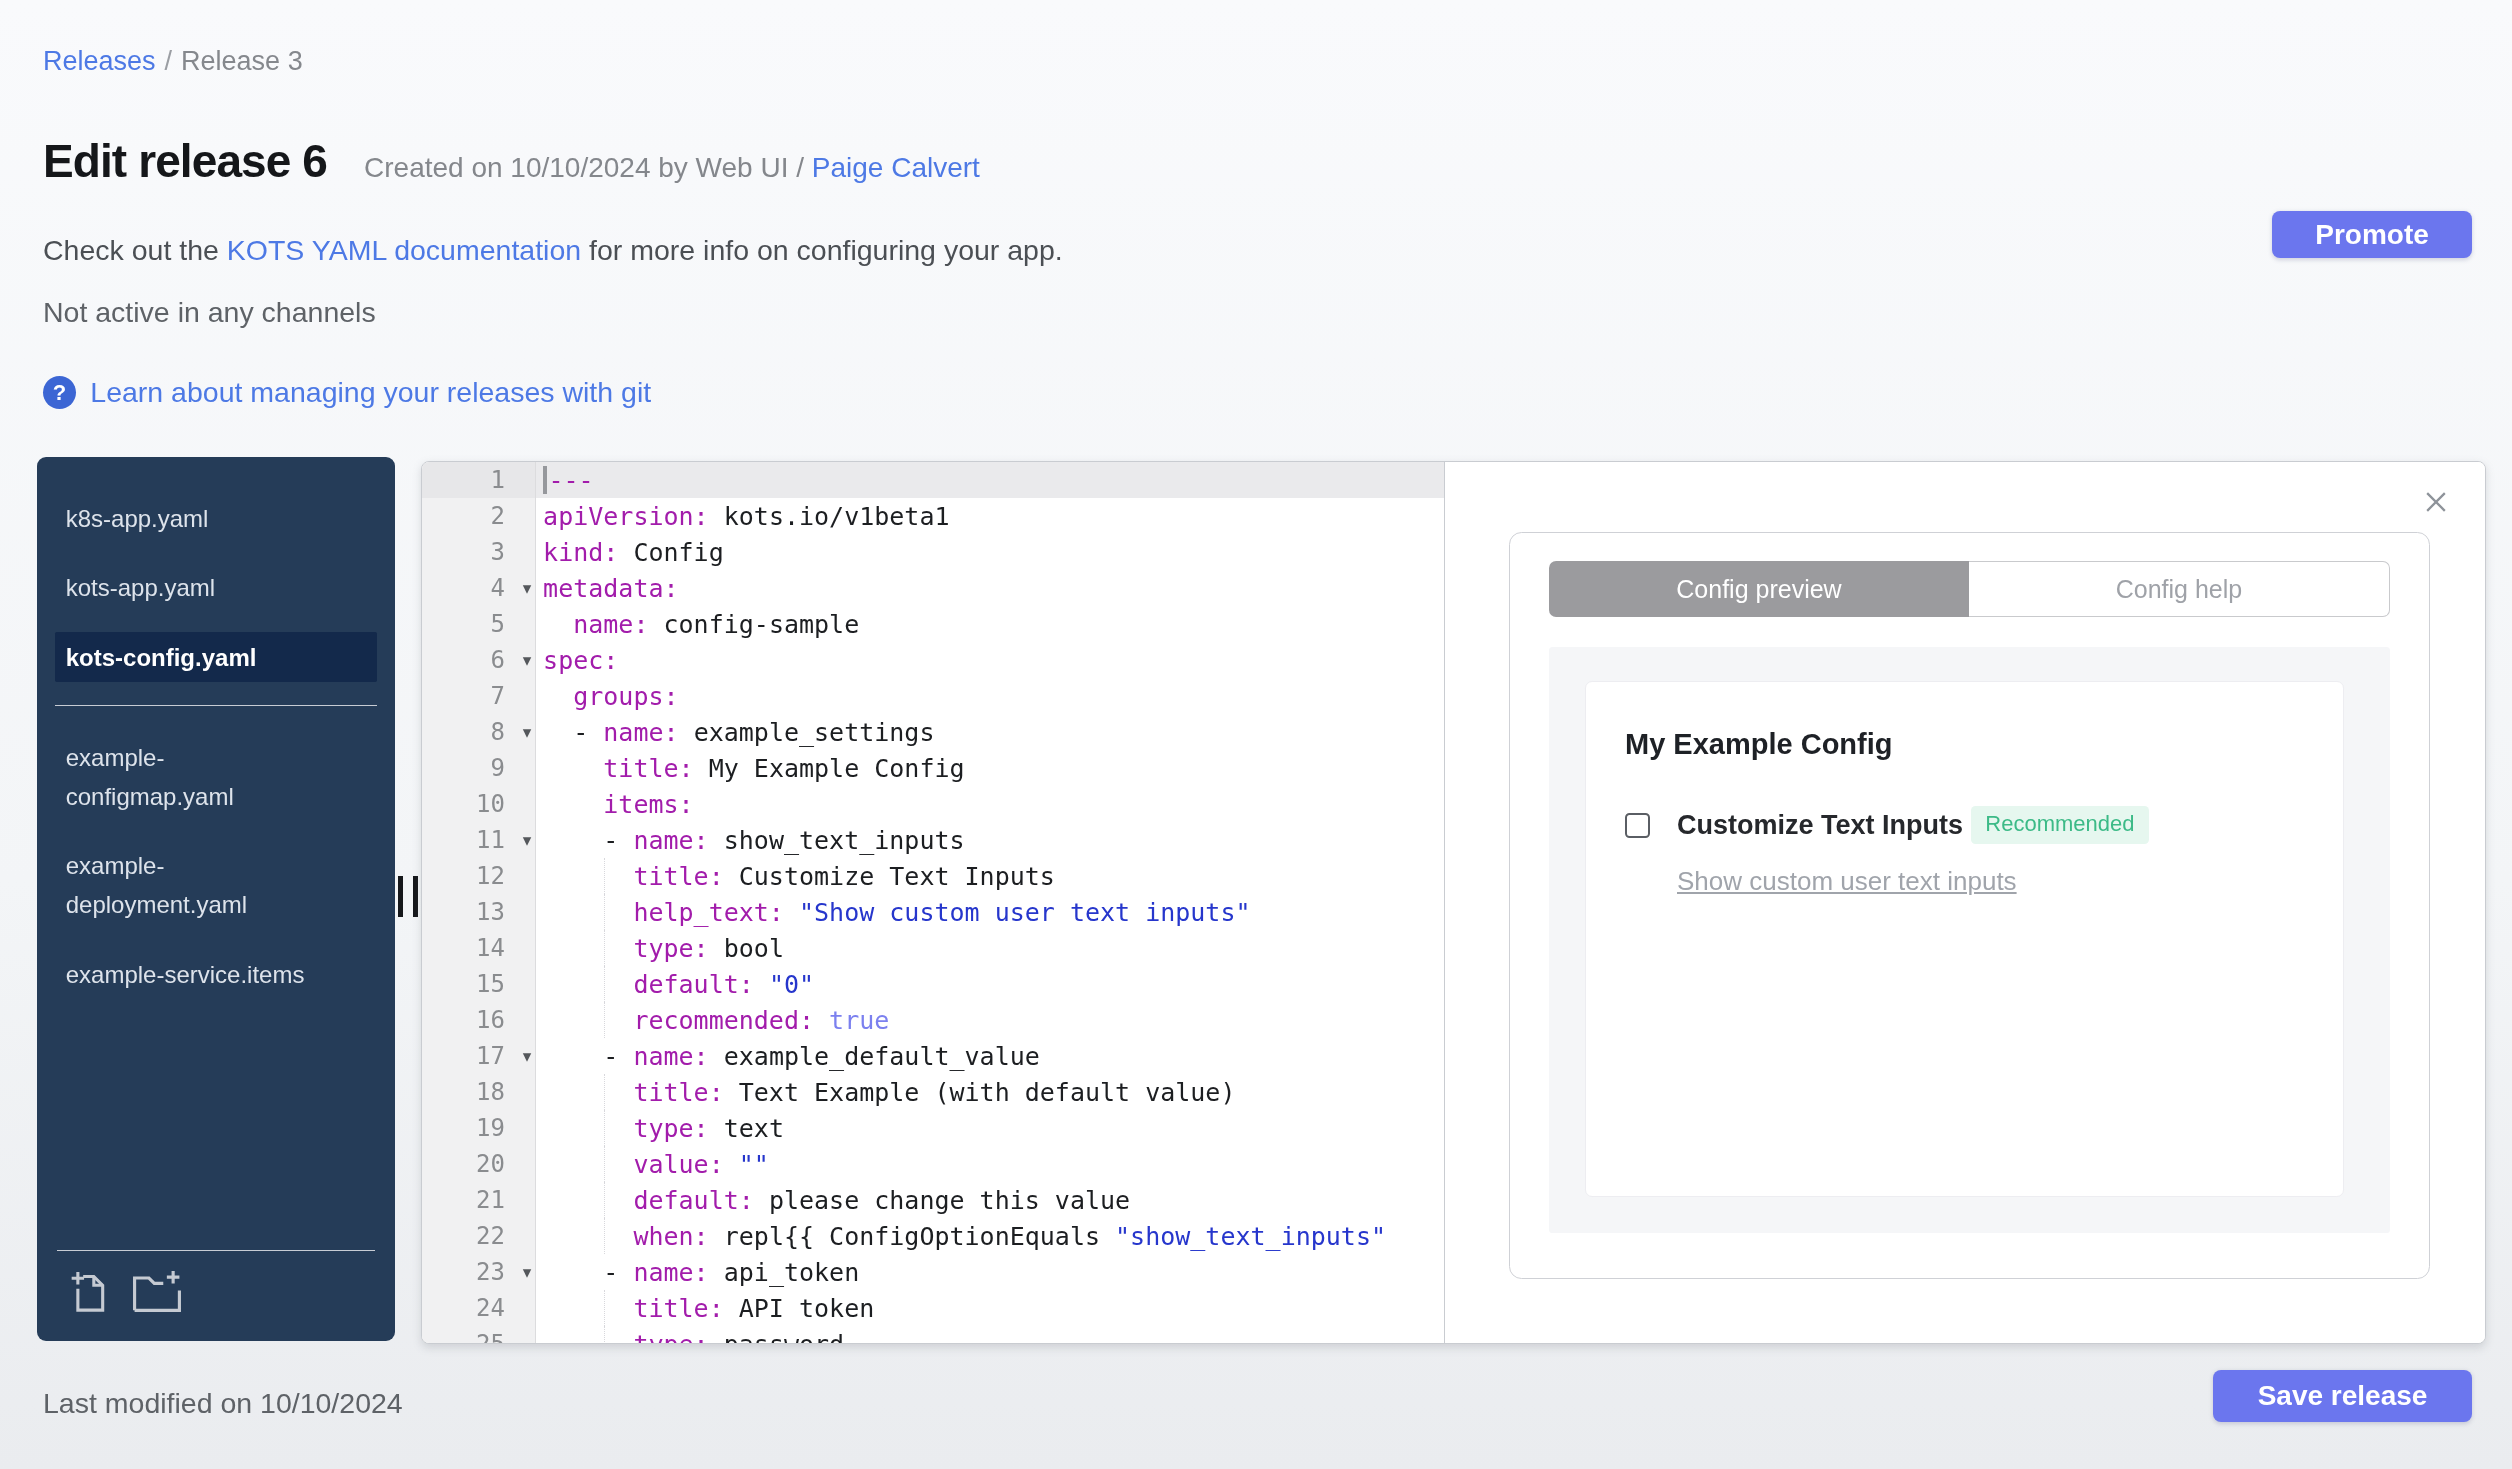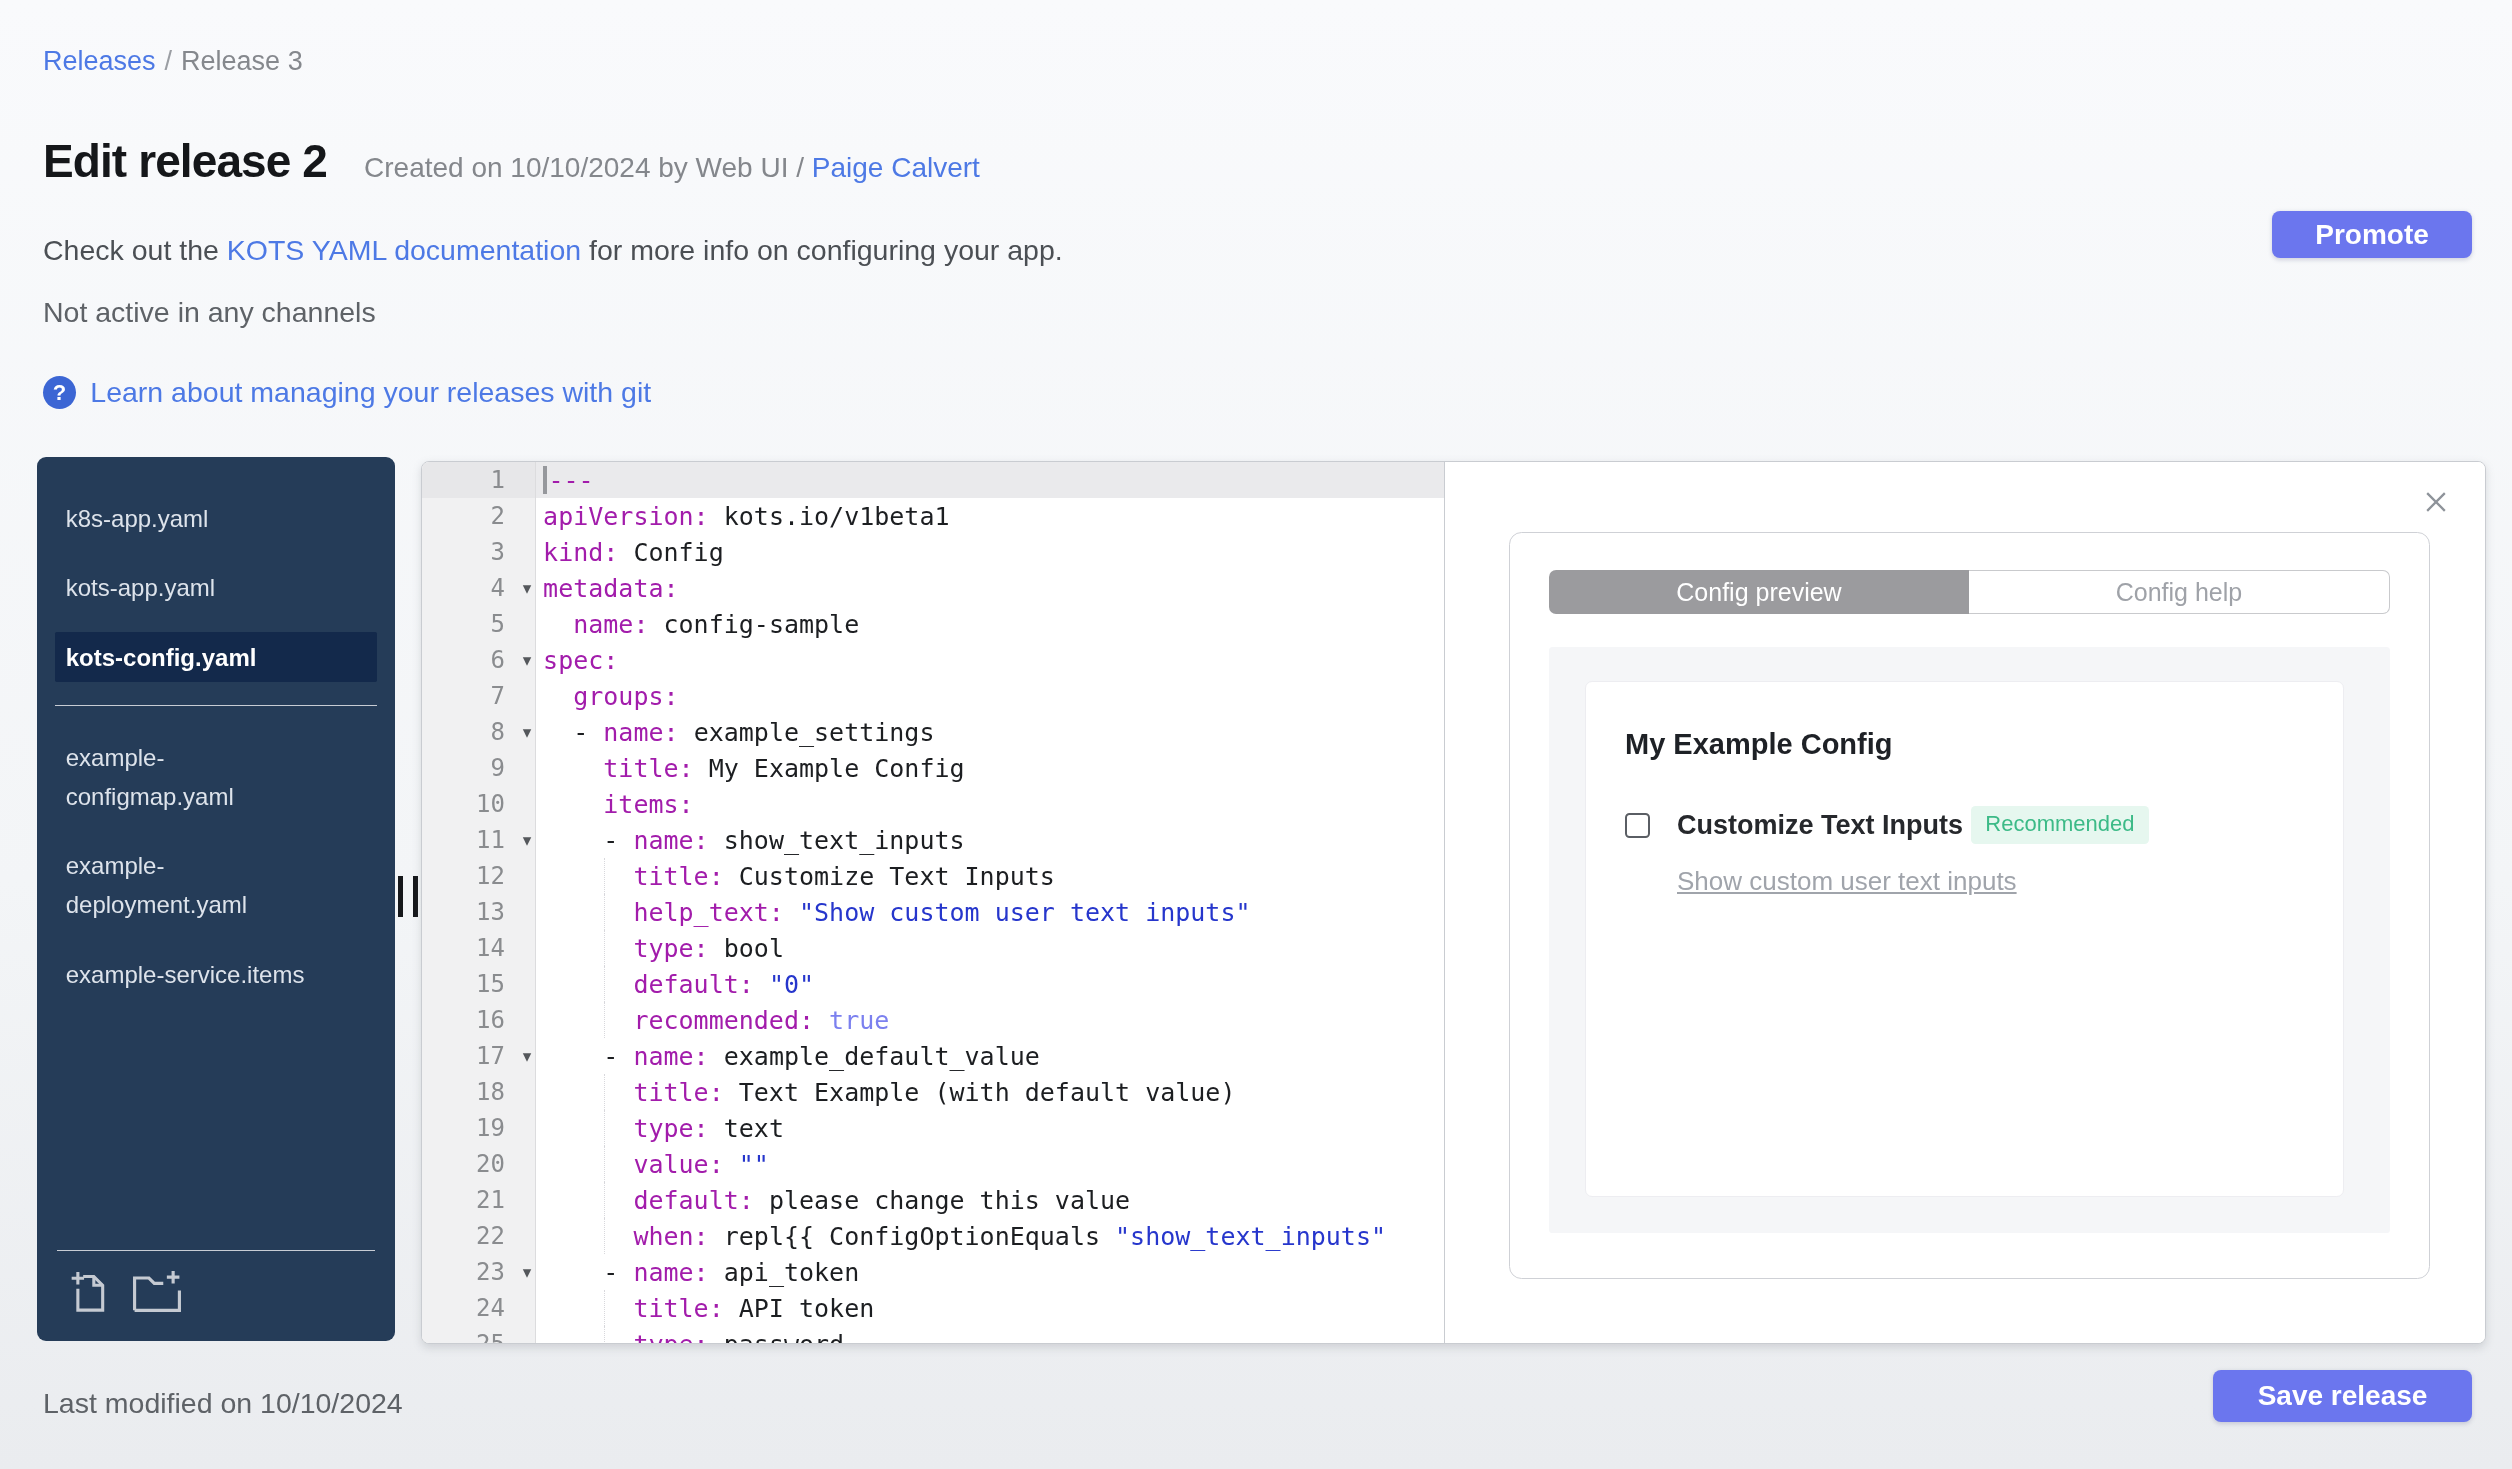--- a/index.html
+++ b/index.html
@@ -79,21 +79,21 @@
   .tk-meta{color:var(--code-key);}
   .tk-string{color:var(--code-string);}
   .tk-atom{color:var(--code-atom);}
   .tk-plain{color:#1c1e21;}
 
   
   .preview{position:absolute;left:1022px;right:0;top:0;bottom:0;background:#fff;border-left:1.8px solid #c9ccd1;}
   .close-btn{position:absolute;top:25px;right:34px;width:30px;height:30px;background:none;border:none;cursor:pointer;}
   .preview-card{position:absolute;left:64px;right:55px;top:70px;bottom:64px;
     border:1.8px solid #cfd1d6;border-radius:12.5px;background:#fff;}
-  .tabs{position:absolute;left:39px;right:39px;top:37px;height:44px;display:flex;}
+  .tabs{position:absolute;left:39px;right:39px;top:28px;height:56px;display:flex;}
   .tab{flex:1;font-size:25px;border:none;cursor:pointer;font-family:inherit;}
   .tab.active{background:var(--tab-active-bg);color:#fff;border-radius:7.1px 0 0 7.1px;}
   .tab:not(.active){background:#fff;color:#9fa2a8;border:1.8px solid #c9cacd;border-left:none;border-radius:0 7.1px 7.1px 0;}
   .gray-section{position:absolute;left:39px;right:39px;top:114px;bottom:45px;background:#f5f6f8;border-radius:3.6px;}
   .config-card{position:absolute;left:36px;right:46px;top:34px;bottom:36px;
     background:#fff;border:0.9px solid #ededf1;border-radius:7.1px;padding:46px 39px;overflow:hidden;}
   .config-title{font-size:29px;font-weight:700;color:#1e2126;}
   .config-row{margin-top:45px;display:flex;align-items:center;}
   .checkbox{width:25px;height:25px;border:2.7px solid #5a5e64;border-radius:4.5px;background:#fff;cursor:pointer;flex:0 0 auto;}
   .config-label{margin-left:27px;font-size:27px;font-weight:700;color:#26282c;}
@@ -102,21 +102,21 @@
   .config-help{margin-top:21.4px;margin-left:52px;font-size:26px;color:#a0a4ab;text-decoration:underline;}
 </style>
 </head>
 <body>
 
 <div class="breadcrumb">
   <a class="link">Releases</a><span class="sep">/</span><span class="current">Release 3</span>
 </div>
 
 <div class="title-row">
-  <h1 class="page-title">Edit release 2</h1>
+  <h1 class="page-title">Edit release 6</h1>
   <div class="created">
     <span>Created on 10/10/2024 by Web UI / </span><a class="link">Paige Calvert</a>
   </div>
 </div>
 
 <div class="docs-line">
   <span>Check out the </span><a class="link">KOTS YAML documentation</a><span> for more info on configuring your app.</span>
 </div>
 
 <div class="status-line">Not active in any channels</div>

